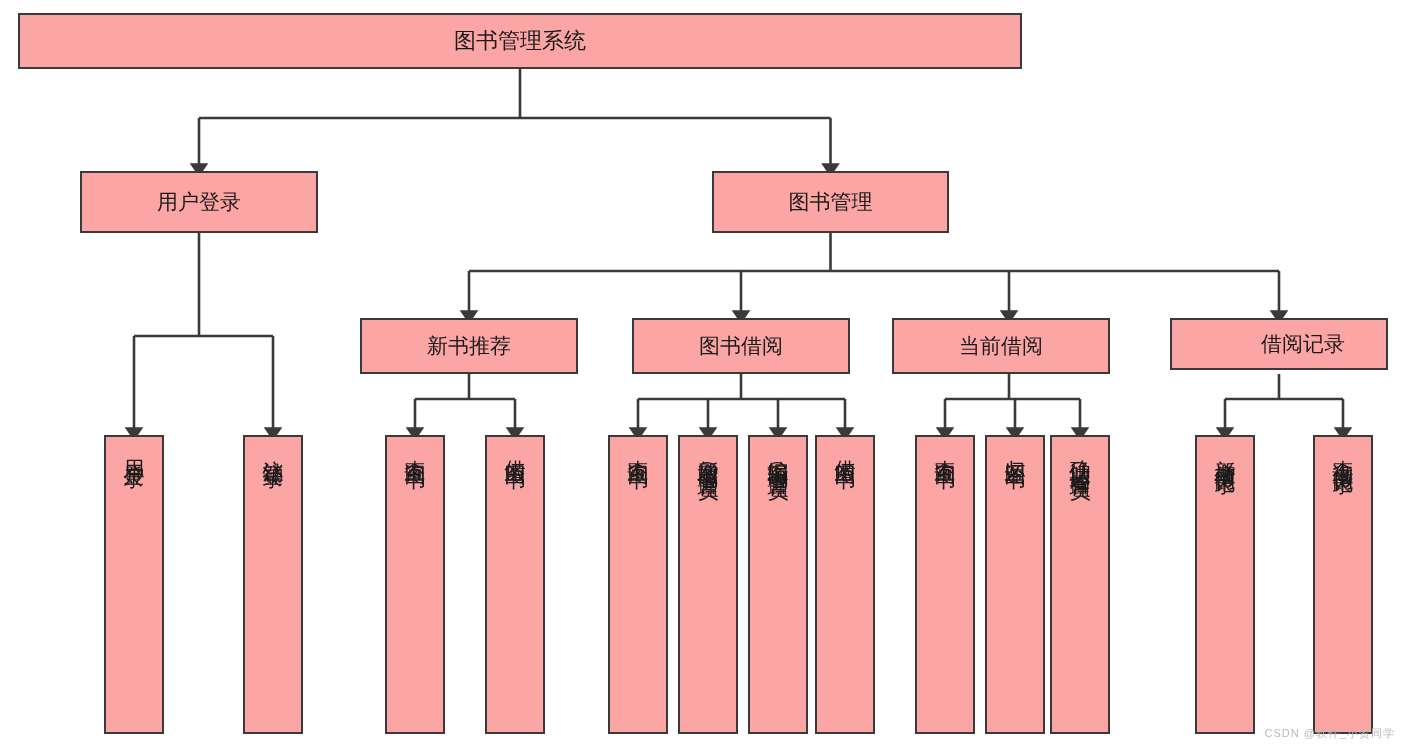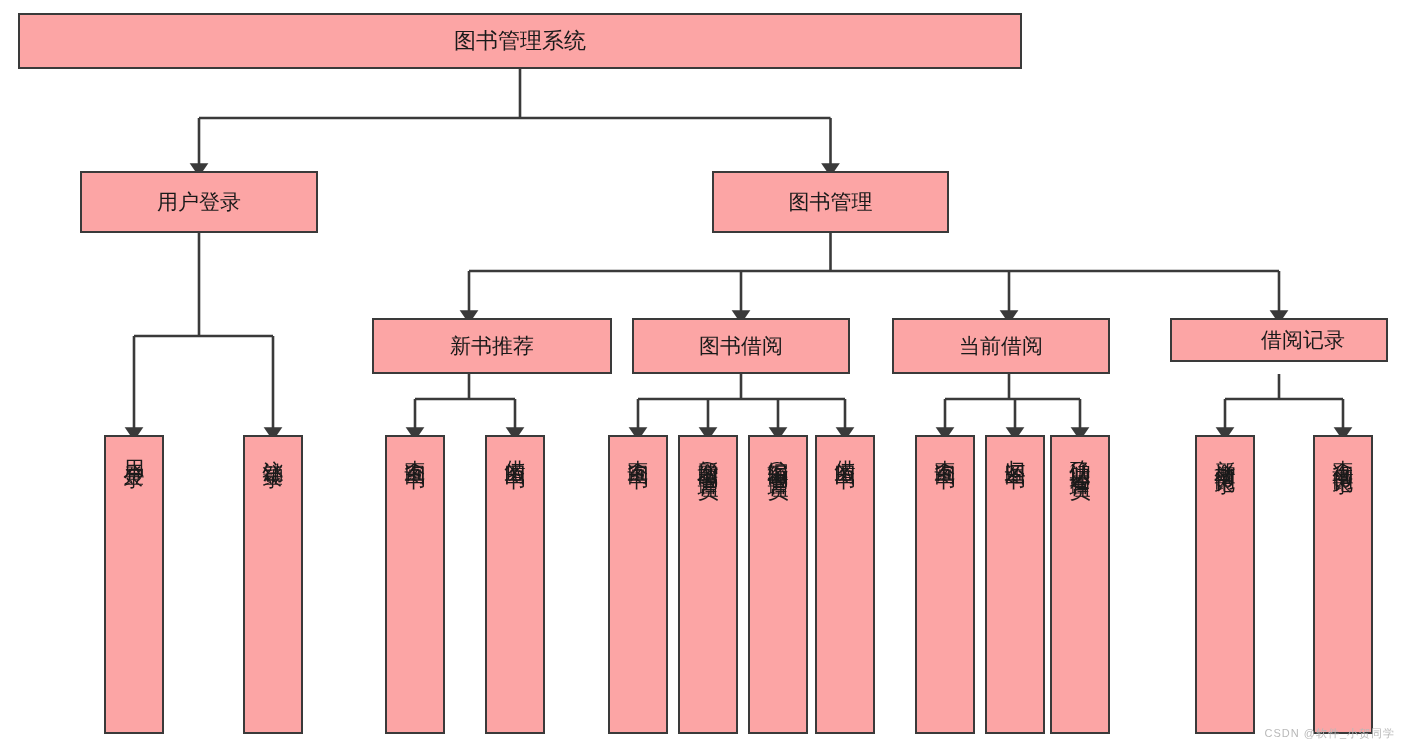--- a/index.html
+++ b/index.html
@@ -82,30 +82,30 @@
     <span>图书管理系统</span>
   </div>
 
   <div class="node horiz" style="left: 80px; top: 171px; width: 238px; height: 62px;">
     <span>用户登录</span>
   </div>
   <div class="node horiz" style="left: 712px; top: 171px; width: 237px; height: 62px;">
     <span>图书管理</span>
   </div>
 
-  <div class="node horiz" style="left: 372px; top: 318px; width: 240px; height: 56px;">
+  <div class="node horiz" style="left: 360px; top: 318px; width: 218px; height: 56px;">
     <span>新书推荐</span>
   </div>
   <div class="node horiz" style="left: 632px; top: 318px; width: 218px; height: 56px;">
     <span>图书借阅</span>
   </div>
   <div class="node horiz" style="left: 892px; top: 318px; width: 218px; height: 56px;">
     <span>当前借阅</span>
   </div>
-  <div class="node horiz" style="left: 1170px; top: 318px; width: 218px; height: 44px; padding-left: 48px;">
+  <div class="node horiz" style="left: 1170px; top: 318px; width: 218px; height: 52px; padding-left: 48px;">
     <span>借阅记录</span>
   </div>
 
   <div class="node leaf" style="left: 104px; top: 435px; width: 60px; height: 299px;">
     <span class="leaf-text">用户登录</span>
   </div>
   <div class="node leaf" style="left: 243px; top: 435px; width: 60px; height: 299px;">
     <span class="leaf-text">注销登录</span>
   </div>
 

